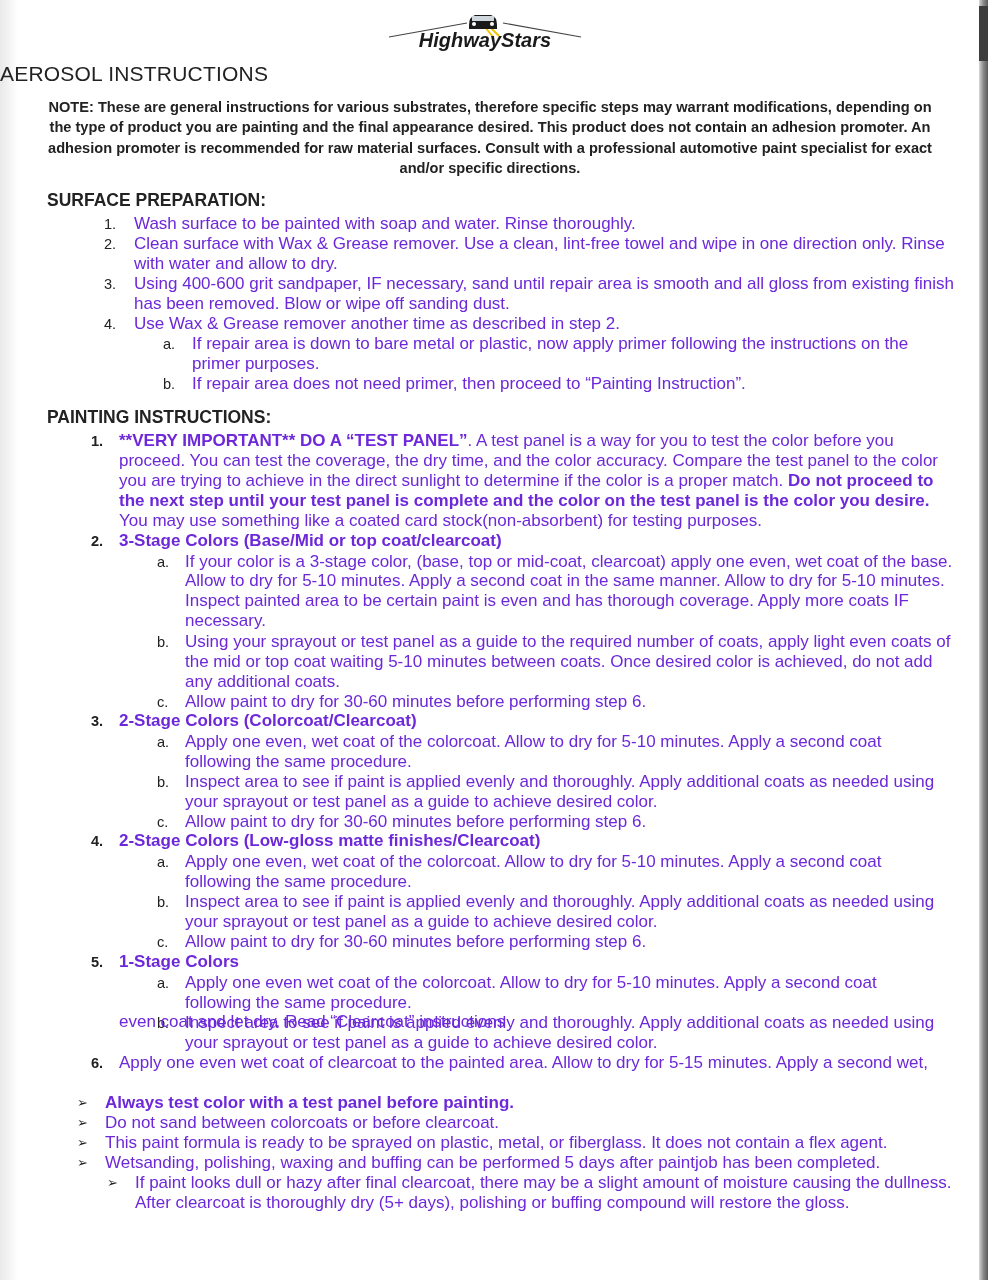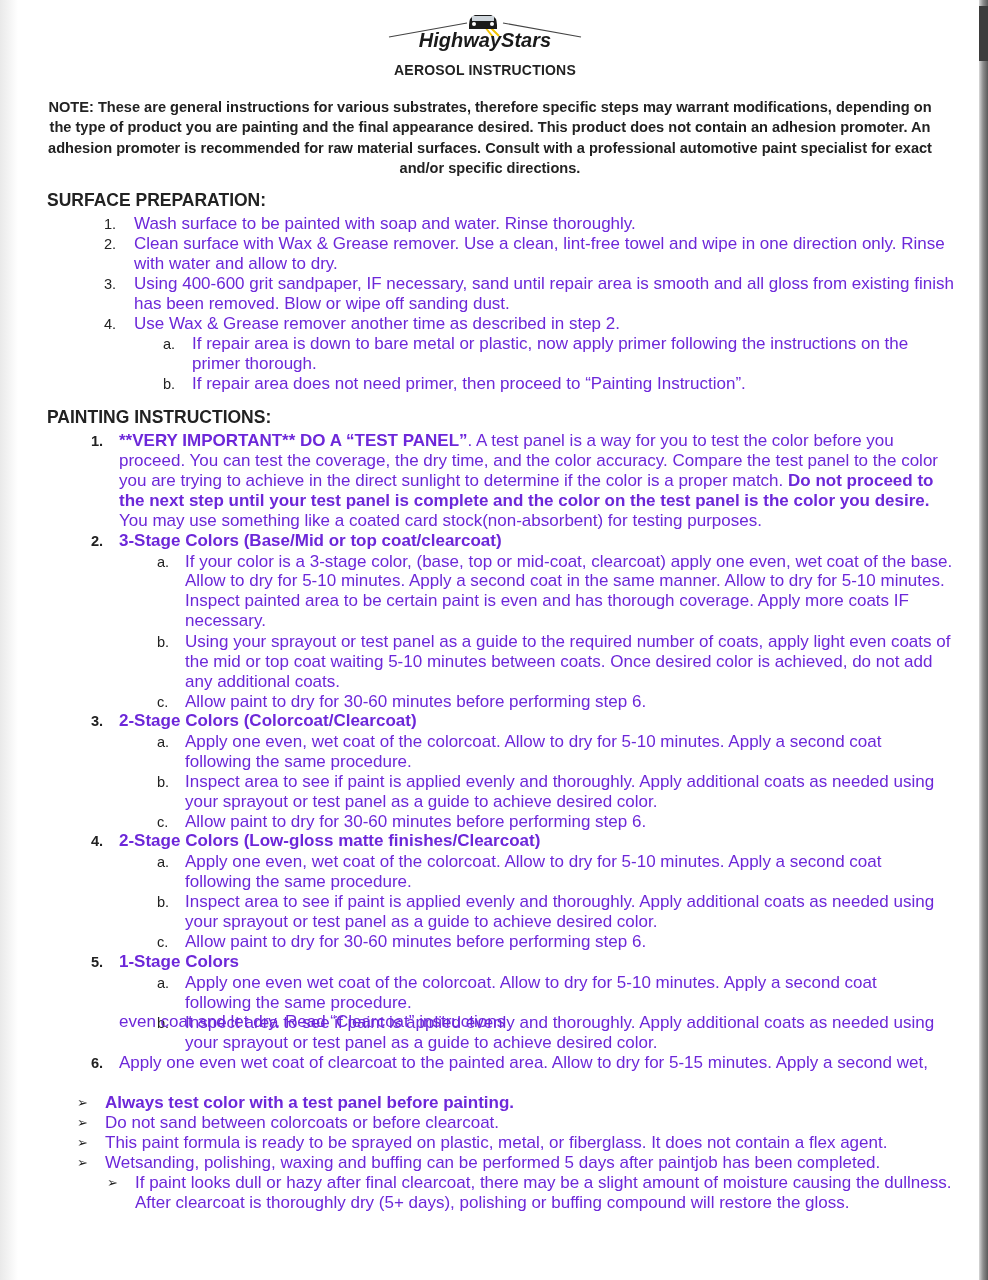--- a/index.html
+++ b/index.html
@@ -14,22 +14,22 @@
     background:linear-gradient(to right, #d8d8d8 0%, #8e8e8e 45%, #5a5a5a 100%);
   }
   .scan-edge-right .tab { position:absolute; top:6px; right:0; width:9px; height:55px; background:#3d3d3d; }
   .scan-edge-left {
     position:absolute; top:0; left:0; width:18px; height:1280px;
     background:linear-gradient(to right, #e9e9e9 0%, #f6f6f6 60%, #ffffff 100%);
   }
   .logo { position:absolute; left:383px; top:3px; width:204px; height:48px; }
   .logo svg { display:block; }
   .title {
-    position:absolute; left:0; width:970px; top:62px; text-align:center;
-    font-size:14px; font-weight:bold; color:#222; letter-spacing:0.2px;
+    position:absolute; left:0; width:970px; top:62px; 
+    font-size:21px; font-weight:normal; color:#222; letter-spacing:0.2px;
   }
   .note {
     position:absolute; left:40px; width:900px; top:97px; text-align:center;
     font-size:14.6px; font-weight:bold; line-height:20.3px; color:#222;
   }
   h2 {
     position:absolute; left:47px; margin:0; font-size:17.5px; font-weight:bold; color:#222;
   }
   .line { position:absolute; font-size:17px; line-height:20px; white-space:nowrap; color:#6d28d9; }
   .num { position:absolute; font-size:14.6px; line-height:20px; color:#222; }
@@ -71,21 +71,21 @@
 
 <span class="num" style="left:104px; top:274px">3.</span>
 <span class="line" style="left:134px; top:274px">Using 400-600 grit sandpaper, IF necessary, sand until repair area is smooth and all gloss from existing finish</span>
 <span class="line" style="left:134px; top:294px">has been removed.  Blow or wipe off sanding dust.</span>
 
 <span class="num" style="left:104px; top:314px">4.</span>
 <span class="line" style="left:134px; top:314px">Use Wax &amp; Grease remover another time as described in step 2.</span>
 
 <span class="num" style="left:163px; top:334px">a.</span>
 <span class="line" style="left:192px; top:334px">If repair area is down to bare metal or plastic, now apply primer following the instructions on the</span>
-<span class="line" style="left:192px; top:354px">primer thorough.</span>
+<span class="line" style="left:192px; top:354px">primer purposes.</span>
 
 <span class="num" style="left:163px; top:374px">b.</span>
 <span class="line" style="left:192px; top:374px">If repair area does not need primer, then proceed to “Painting Instruction”.</span>
 
 <h2 style="top:407px">PAINTING INSTRUCTIONS:</h2>
 
 <span class="num b" style="left:91px; top:431px">1.</span>
 <span class="line" style="left:119px; top:431px"><span class="b">**VERY IMPORTANT** DO A “TEST PANEL”</span><span>. A test panel is a way for you to test the color before you</span></span>
 <span class="line" style="left:119px; top:451px">proceed.  You can test the coverage, the dry time, and the color accuracy.  Compare the test panel to the color</span>
 <span class="line" style="left:119px; top:471px"><span>you are trying to achieve in the direct sunlight to determine if the color is a proper match. </span><span class="b">Do not proceed to</span></span>

